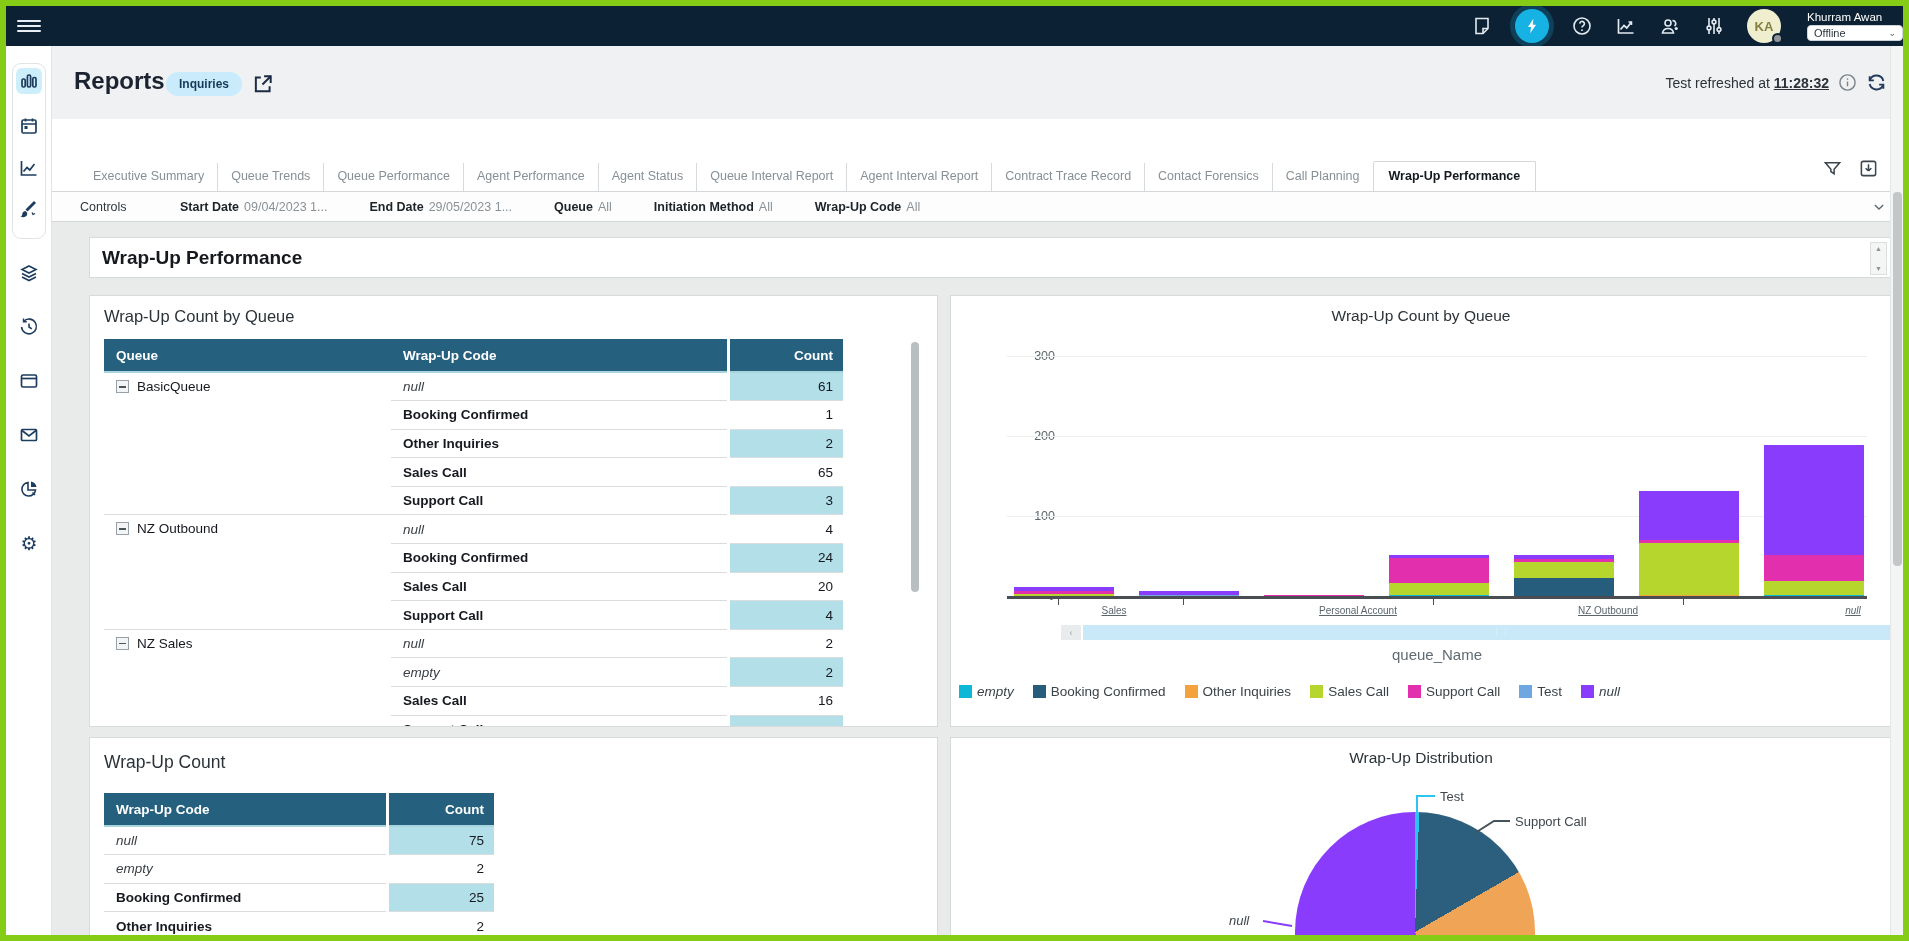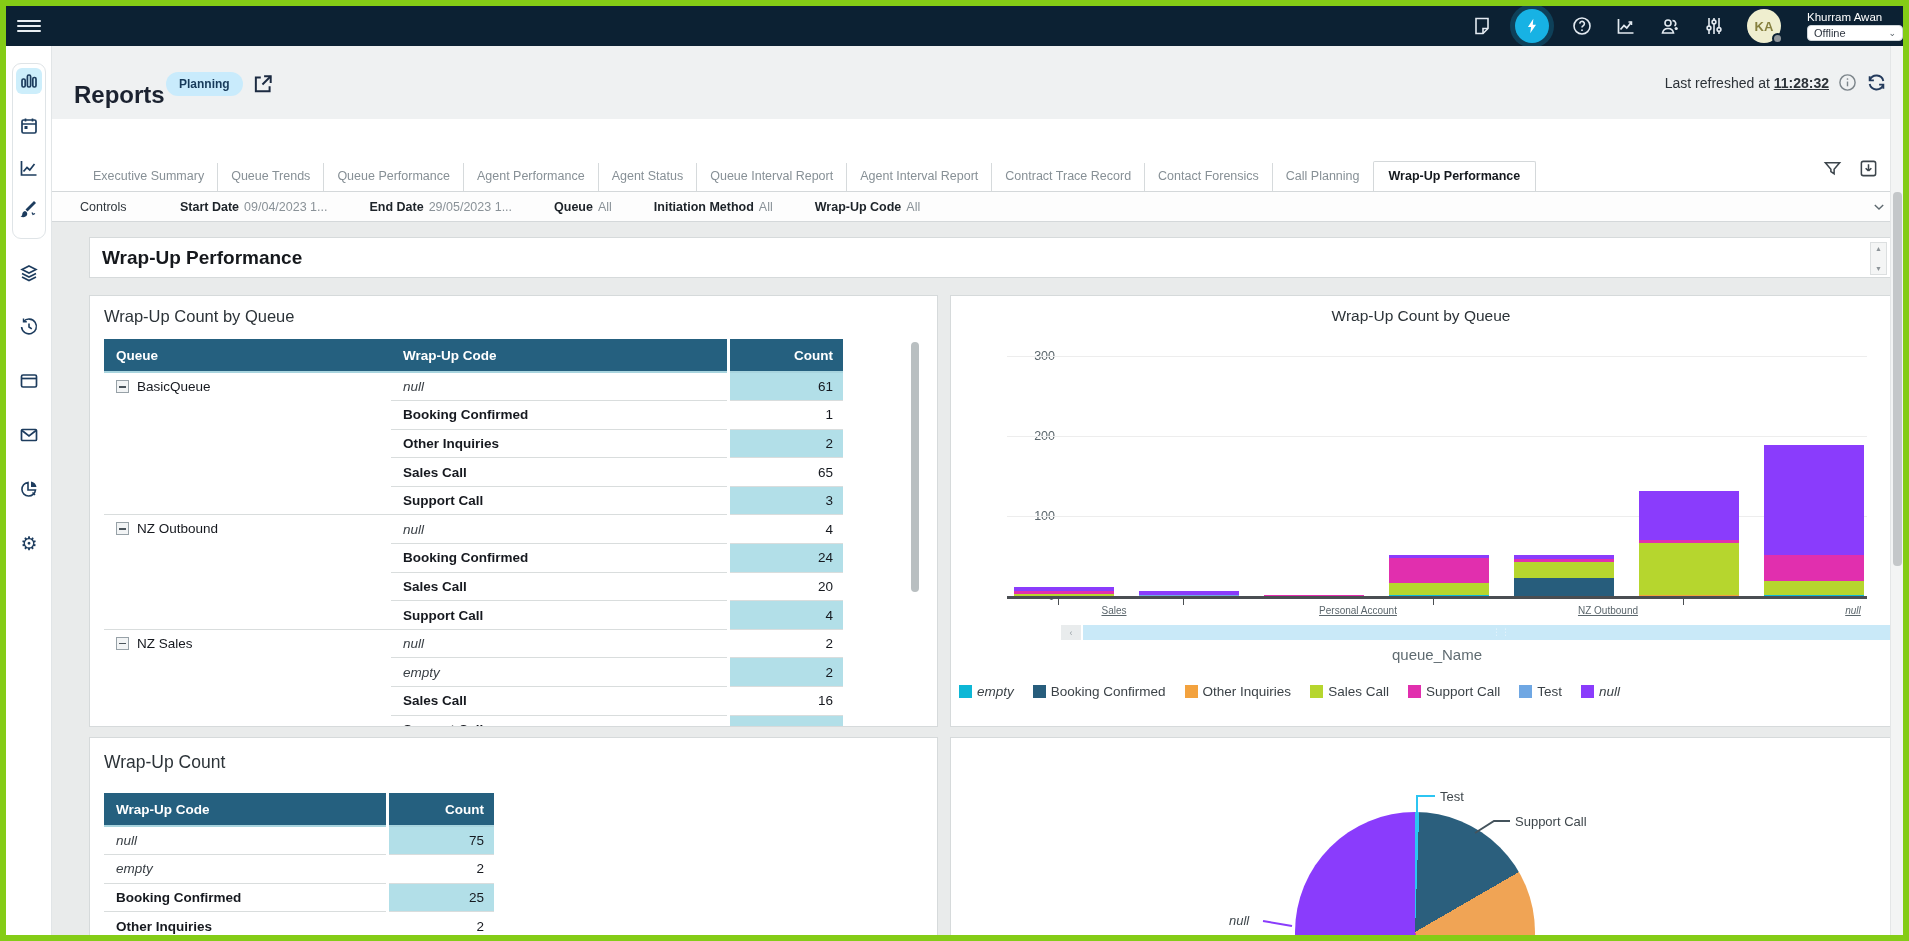--- a/index.html
+++ b/index.html
@@ -26,21 +26,21 @@
   
   .sidebar { position:absolute; left:0; top:40px; width:46px; height:901px; background:#fff; border-right:1px solid #e1e5e7; z-index:5; }
   .sb-group { position:absolute; left:6px; top:17px; width:34px; height:176px; border:1px solid #dfe4e7; border-radius:9px; }
   .sb-item { position:absolute; left:10px; width:26px; height:26px; display:flex; align-items:center; justify-content:center; color:#1d3c5e; cursor:pointer; border-radius:6px; }
   .sb-item svg { width:20px; height:20px; }
   .sb-item.active { background:#cdeefb; }
   .gear-glyph { font-size:19px; line-height:1; color:#1d3c5e; }
 
   
   .pg-header { position:absolute; left:46px; top:40px; width:1863px; height:73px; background:#eff1f2; }
-  .pg-title { position:absolute; left:22px; top:35px; font-size:24px; font-weight:bold; color:#1b2230; }
+  .pg-title { position:absolute; left:22px; top:21px; font-size:24px; font-weight:bold; color:#1b2230; }
   .badge { position:absolute; left:114px; top:26px; height:24px; padding:0 13px; background:#c9ebfc; border-radius:12px; font-size:12px; font-weight:bold; color:#173a5a; display:flex; align-items:center; cursor:pointer; }
   .ext-link { position:absolute; left:200px; top:27px; width:22px; height:22px; color:#1c2b42; cursor:pointer; }
   .refresh-row { position:absolute; right:28px; top:26px; display:flex; align-items:center; gap:9px; font-size:14px; color:#2c3238; }
   .refresh-row b { font-weight:bold;text-decoration:underline; }
   .ic-small { width:19px; height:19px; color:#7c858b; cursor:pointer; }
   .ic-refresh { width:21px; height:21px; color:#233a5c; cursor:pointer; }
 
   
   .white-band { position:absolute; left:46px; top:113px; width:1850px; height:103px; background:#fff; }
   .mini-tools { position:absolute; right:24px; top:40px; display:flex; gap:17px; color:#3c454c; }
@@ -249,30 +249,30 @@
           <path d="m13.5 13.5 2.5 2.5" stroke-width="1.4"></path>
         </svg>
     </div>
     <div class="sb-item" style="top:484px">
       <span class="gear-glyph">⚙</span>
     </div>
   </div>
 
   <div class="pg-header">
     <div class="pg-title">Reports</div>
-    <div class="badge">Planning</div>
+    <div class="badge">Inquiries</div>
     <div class="ext-link">
       <svg viewBox="0 0 20 20" fill="none" stroke="currentColor" stroke-width="1.8">
           <path d="M8 4H3.5v12.5H16V12"></path>
           <path d="M11 3h6v6"></path>
           <path d="M17 3 9.5 10.5"></path>
         </svg>
     </div>
     <div class="refresh-row">
-      <span><span>Last refreshed at</span>&nbsp;<b>11:28:32</b></span>
+      <span><span>Test refreshed at</span>&nbsp;<b>11:28:32</b></span>
       <span class="ic-small">
         <svg viewBox="0 0 20 20" fill="none" stroke="currentColor" stroke-width="1.5">
             <circle cx="10" cy="10" r="8"></circle>
             <path d="M10 9v5"></path>
             <circle cx="10" cy="6.3" r="0.9" fill="currentColor" stroke="none"></circle>
           </svg>
       </span>
       <span class="ic-refresh">
         <svg viewBox="0 0 20 20" fill="none" stroke="currentColor" stroke-width="1.8">
             <path d="M16.5 8.5a6.7 6.7 0 0 0-12.7-1"></path>
@@ -539,20 +539,21 @@
             <tr>
               <td class="code-b">Sales Call</td>
               <td class="num hl">106</td>
             </tr>
           </tbody>
       </table>
     </div>
 
     <div class="panel p-pie" style="overflow:visible;">
       <div style="position:absolute; inset:0; overflow:hidden;">
+        <div class="viz-title centered">Wrap-Up Distribution</div>
         <div class="pie" id="pie" style="background: conic-gradient(rgb(44, 197, 242) 0deg, rgb(44, 197, 242) 2deg, rgb(43, 95, 125) 2deg, rgb(43, 95, 125) 60deg, rgb(240, 164, 85) 60deg, rgb(240, 164, 85) 155deg, rgb(225, 47, 174) 155deg, rgb(225, 47, 174) 184deg, rgb(138, 60, 252) 184deg, rgb(138, 60, 252) 360deg);"></div>
         <svg class="pie-leaders" width="942" height="235">
           <polyline points="466,84 466,58 484,58" fill="none" stroke="#2cc5f2" stroke-width="2"></polyline>
           <polyline points="524,95 543,83 559,83" fill="none" stroke="#44535c" stroke-width="2"></polyline>
           <polyline points="341,188 312,183" fill="none" stroke="#8a3cfc" stroke-width="2"></polyline>
         </svg>
         <div class="callout" style="left:489px; top:51px;">Test</div>
         <div class="callout" style="left:564px; top:76px;">Support Call</div>
         <div class="callout i" style="left:278px; top:175px;">null</div>
       </div>

